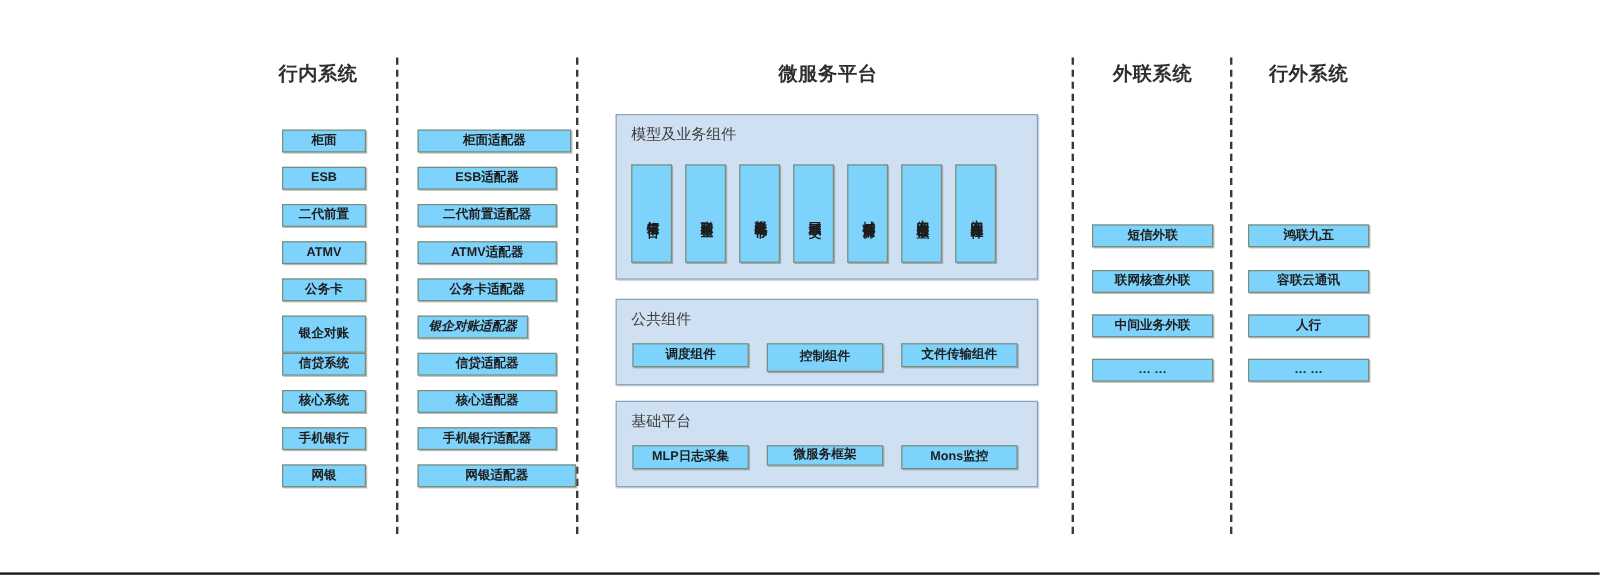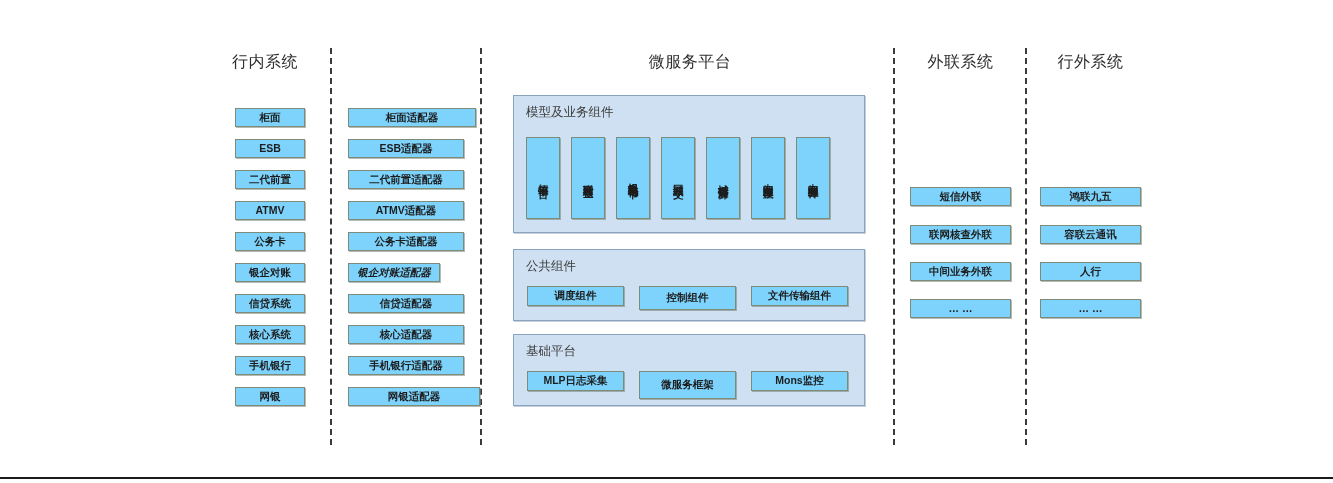--- a/index.html
+++ b/index.html
@@ -19,21 +19,21 @@
     position: absolute;
     left: 0; top: 0;
     width: 1333px;
     height: 483px;
   }
 
   
   .col-title {
     position: absolute;
     font-size: 16px;
-    font-weight: normal;
+    font-weight: bold;
     color: #2e2e2e;
     text-align: center;
     letter-spacing: 0.5px;
     white-space: nowrap;
   }
 
   
   .divider {
     position: absolute;
     width: 0;
@@ -110,21 +110,21 @@
   <div class="divider" style="left:330px; top:48px; height:397px;"></div>
   <div class="divider" style="left:480px; top:48px; height:397px;"></div>
   <div class="divider" style="left:893px; top:48px; height:397px;"></div>
   <div class="divider" style="left:1025px; top:48px; height:397px;"></div>
 
   <div class="node" style="left:235px; top:108px;  width:70px; height:19px;">柜面</div>
   <div class="node" style="left:235px; top:139px;  width:70px; height:19px;">ESB</div>
   <div class="node" style="left:235px; top:170px;  width:70px; height:19px;">二代前置</div>
   <div class="node" style="left:235px; top:201px;  width:70px; height:19px;">ATMV</div>
   <div class="node" style="left:235px; top:232px;  width:70px; height:19px;">公务卡</div>
-  <div class="node" style="left:235px; top:263px;  width:70px; height:19px;">银企对账</div>
+  <div class="node" style="left:235px; top:263px;  width:70px; height:31px;">银企对账</div>
   <div class="node" style="left:235px; top:294px;  width:70px; height:19px;">信贷系统</div>
   <div class="node" style="left:235px; top:325px;  width:70px; height:19px;">核心系统</div>
   <div class="node" style="left:235px; top:356px;  width:70px; height:19px;">手机银行</div>
   <div class="node" style="left:235px; top:387px;  width:70px; height:19px;">网银</div>
 
   <div class="node" style="left:348px; top:108px;  width:128px; height:19px;">柜面适配器</div>
   <div class="node" style="left:348px; top:139px;  width:116px; height:19px;">ESB适配器</div>
   <div class="node" style="left:348px; top:170px;  width:116px; height:19px;">二代前置适配器</div>
   <div class="node" style="left:348px; top:201px;  width:116px; height:19px;">ATMV适配器</div>
   <div class="node" style="left:348px; top:232px;  width:116px; height:19px;">公务卡适配器</div>
@@ -149,21 +149,21 @@
     <div class="panel-label">公共组件</div>
   </div>
   <div class="node" style="left:527px; top:286px; width:97px; height:20px;">调度组件</div>
   <div class="node" style="left:639px; top:286px; width:97px; height:24px;">控制组件</div>
   <div class="node" style="left:751px; top:286px; width:97px; height:20px;">文件传输组件</div>
 
   <div class="panel" style="left:513px; top:334px; width:352px; height:72px;">
     <div class="panel-label">基础平台</div>
   </div>
   <div class="node" style="left:527px; top:371px; width:97px; height:20px;">MLP日志采集</div>
-  <div class="node" style="left:639px; top:371px; width:97px; height:28px;">微服务框架</div>
+  <div class="node" style="left:639px; top:371px; width:97px; height:17px;">微服务框架</div>
   <div class="node" style="left:751px; top:371px; width:97px; height:20px;">Mons监控</div>
 
   <div class="node" style="left:910px; top:187px; width:101px; height:19px;">短信外联</div>
   <div class="node" style="left:910px; top:225px; width:101px; height:19px;">联网核查外联</div>
   <div class="node" style="left:910px; top:262px; width:101px; height:19px;">中间业务外联</div>
   <div class="node" style="left:910px; top:299px; width:101px; height:19px;">… …</div>
 
   <div class="node" style="left:1040px; top:187px; width:101px; height:19px;">鸿联九五</div>
   <div class="node" style="left:1040px; top:225px; width:101px; height:19px;">容联云通讯</div>
   <div class="node" style="left:1040px; top:262px; width:101px; height:19px;">人行</div>

